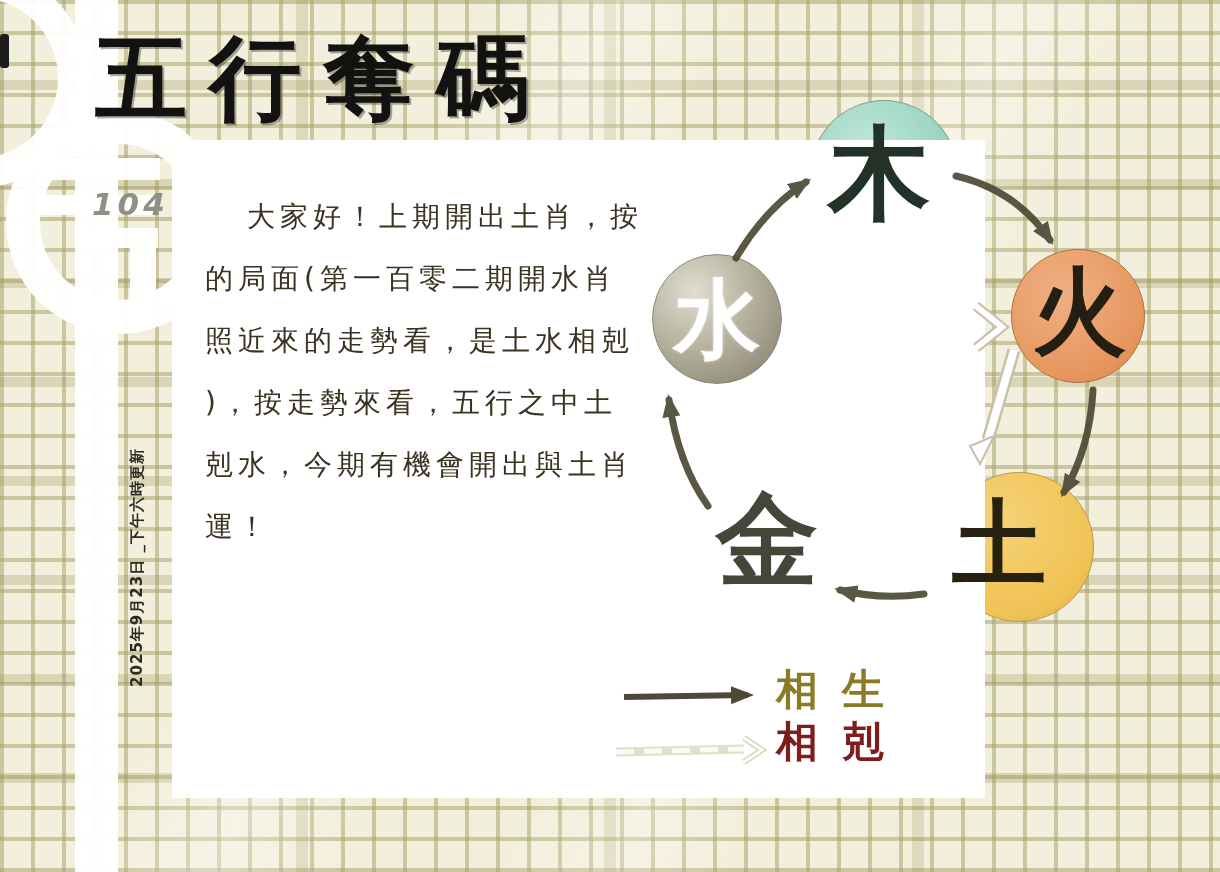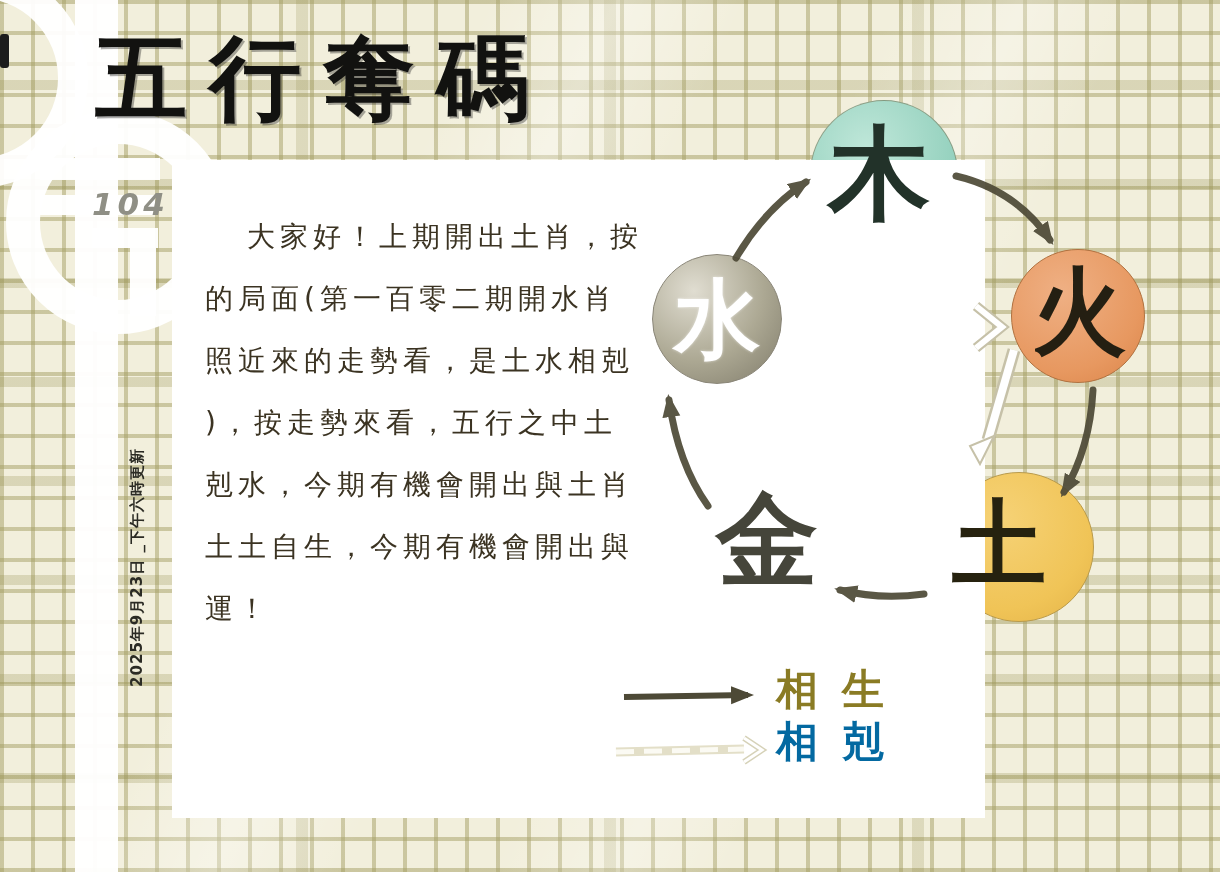--- a/index.html
+++ b/index.html
@@ -31,21 +31,21 @@
     white-space:nowrap;
   }
   .side-date{
     left:-18px;top:558px;width:310px;z-index:3;
     transform:rotate(-90deg);transform-origin:center;
     font-size:15px;font-weight:700;color:#2b2b24;letter-spacing:1px;
     text-align:center;white-space:nowrap;
   }
   
   .panel{
-    left:172px;top:140px;width:813px;height:658px;background:#ffffff;z-index:5;margin-top:20px;
+    left:172px;top:140px;width:813px;height:658px;background:#ffffff;z-index:5;
   }
   .bodytext{position:absolute;left:33px;top:46px;color:#3b3322;}
   .tline{
     height:62px;line-height:62px;font-size:28px;letter-spacing:5px;
     white-space:nowrap;font-family:"DejaVu Sans",sans-serif;
   }
   .tline.indent{padding-left:42px;}
   
   .circle{border-radius:50%;border:1px solid rgba(120,112,80,.55);}
   .c-wood {left:810px;top:100px;width:146px;height:146px;z-index:4;
@@ -63,21 +63,21 @@
   .e-earth{left:952px;top:496px;font-size:94px;color:#26220f;}
   .e-metal{left:716px;top:488px;font-size:102px;color:#45453a;}
   .e-water{left:674px;top:276px;font-size:86px;color:#ffffff;text-shadow:0 0 3px rgba(255,255,255,.6);}
   .arrows-svg{left:0;top:0;z-index:28;pointer-events:none;}
   
   .legend-label{
     font-family:Liberation Serif, serif;font-weight:600;z-index:30;
     font-size:42px;line-height:48px;letter-spacing:24px;white-space:nowrap;
   }
   .lg-sheng{left:776px;top:666px;color:#8a7b24;}
-  .lg-ke{left:776px;top:718px;color:#0369a1;text-align:right;}
+  .lg-ke{left:776px;top:718px;color:#7f1d1d;text-align:right;}
 </style>
 </head>
 <body>
 
 <svg class="abs logo-svg" width="280" height="872" viewBox="0 0 280 872">
   <circle cx="-22" cy="78" r="95" fill="none" stroke="#ffffff" stroke-width="30" opacity="0.95"></circle>
   <rect x="0" y="34" width="9" height="34" rx="3" fill="#1c1c1c"></rect>
   <rect x="75" y="0" width="43" height="872" fill="#ffffff" opacity="0.97"></rect>
   <circle cx="118" cy="222" r="95" fill="none" stroke="#ffffff" stroke-width="34" opacity="0.96"></circle>
   <rect x="40" y="158" width="120" height="22" fill="#ffffff" opacity="0.96"></rect>
@@ -95,21 +95,20 @@
 <div class="abs circle c-wood"></div>
 <div class="abs circle c-earth"></div>
 
 <div class="abs panel">
   <div class="bodytext">
     <div class="tline indent">大家好！上期開出土肖，按</div>
     <div class="tline">的局面(第一百零二期開水肖</div>
     <div class="tline">照近來的走勢看，是土水相剋</div>
     <div class="tline">)，按走勢來看，五行之中土</div>
     <div class="tline">剋水，今期有機會開出與土肖</div>
-    <div class="tline">土土自生，今期有機會開出與</div>
     <div class="tline">運！</div>
   </div>
 </div>
 
 <div class="abs circle c-fire"></div>
 <div class="abs circle c-water"></div>
 
 <svg class="abs arrows-svg" width="1220" height="872" viewBox="0 0 1220 872">
   <defs>
     <marker id="ah" markerUnits="userSpaceOnUse" markerWidth="24" markerHeight="20" refX="17" refY="9" orient="auto">

